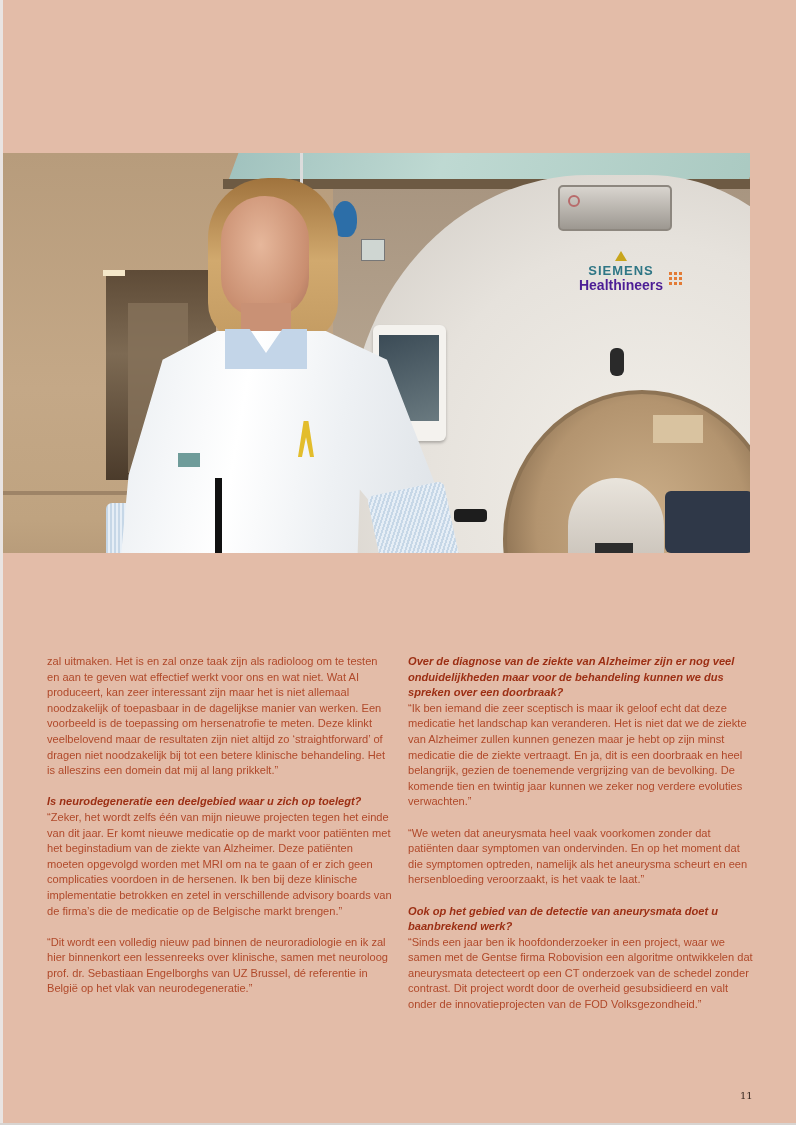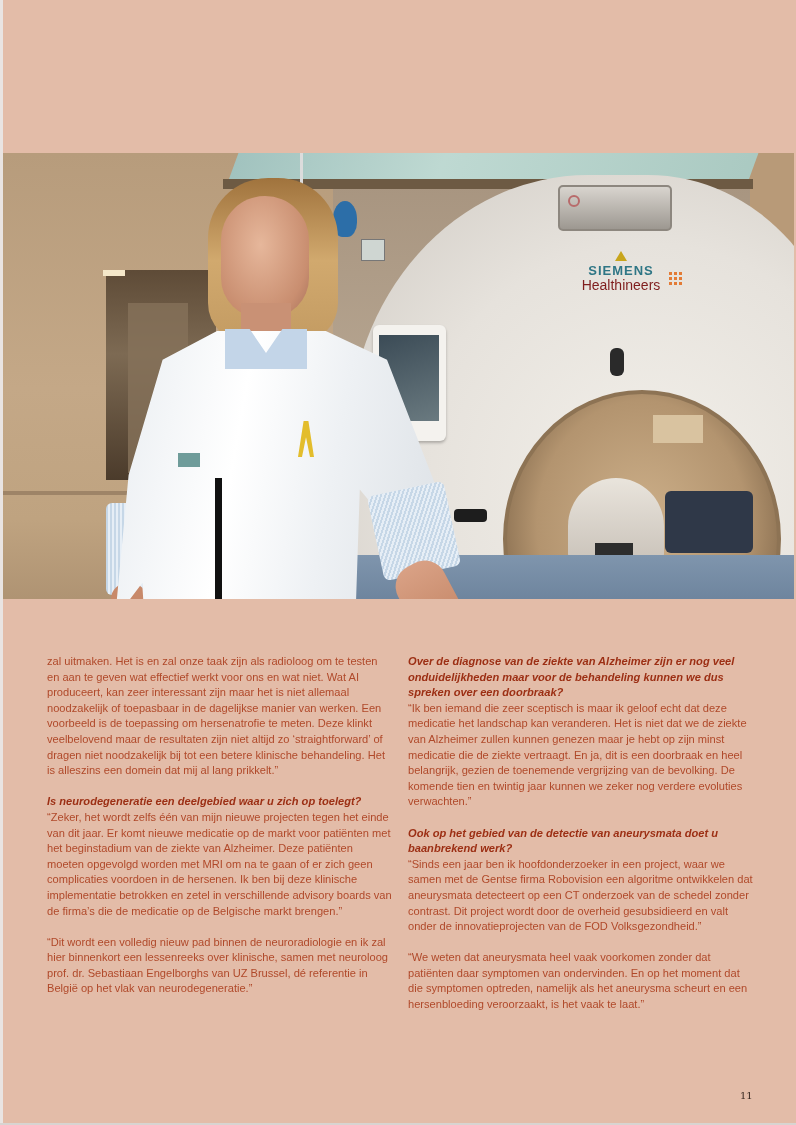--- a/index.html
+++ b/index.html
@@ -4,22 +4,22 @@
 <style>
   html, body { margin:0; padding:0; }
   body {
     width:796px; height:1125px; position:relative; overflow:hidden;
     background:#e3bca8;
     font-family:"Liberation Sans", "DejaVu Sans", sans-serif;
   }
   .left-edge { position:absolute; left:0; top:0; width:3px; height:1125px; background:#e9e4e2; }
   
   .photo {
-    position:absolute; left:3px; top:153px; width:747px; height:446px;
-    overflow:hidden; background:#b89a78;padding-left:44px;
+    position:absolute; left:3px; top:153px; width:747px; height:400px;
+    overflow:hidden; background:#b89a78;
   }
   .photo .wall-left { position:absolute; left:0; top:0; width:340px; height:524px;
     background:linear-gradient(180deg,#b79c7c 0%,#c4a887 45%,#bfa380 70%,#9f8466 100%); }
   .photo .ceiling-light { position:absolute; left:230px; top:0; width:520px; height:30px;
     background:linear-gradient(90deg,#9fc7c6,#bfe0dc 40%,#a9cfca); transform:skewX(-20deg); opacity:.9; }
   .photo .ceiling-strip { position:absolute; left:220px; top:26px; width:530px; height:10px; background:#6d5a43; }
   .photo .doorway { position:absolute; left:103px; top:117px; width:110px; height:210px;
     background:linear-gradient(180deg,#5e4b37,#7d6a53 40%,#4b3b2b); }
   .photo .doorway-inner { position:absolute; left:125px; top:150px; width:60px; height:170px; background:#86725a; opacity:.8; }
   .photo .door-light { position:absolute; left:100px; top:117px; width:22px; height:6px; background:#f4e7c9; }
@@ -28,21 +28,21 @@
     background:linear-gradient(180deg,#a89580,#c9bba7); }
   
   .photo .gantry { position:absolute; left:345px; top:22px; width:500px; height:560px;
     border-radius:48% 40% 0 0; background:radial-gradient(ellipse at 60% 55%,#f2efe9 0%,#e6e2dc 55%,#cfcac3 100%); }
   .photo .gantry-top-unit { position:absolute; left:555px; top:32px; width:110px; height:42px;
     background:linear-gradient(180deg,#d8d4ce,#9d9891); border-radius:5px; border:2px solid #8d877f; }
   .photo .gantry-top-unit::after { content:""; position:absolute; left:8px; top:8px; width:8px; height:8px; border:2px solid #b86b6b; border-radius:50%; }
   .photo .logo { position:absolute; left:553px; top:98px; width:130px; text-align:center; }
   .photo .logo-warn { width:0; height:0; margin:0 auto 2px auto; border-left:6px solid transparent; border-right:6px solid transparent; border-bottom:10px solid #c8a51c; }
   .photo .logo-siemens { font-weight:bold; color:#2f7685; font-size:13px; letter-spacing:1px; line-height:15px; }
-  .photo .logo-health { font-weight:normal; color:#7f1d1d; font-size:14px; line-height:15px; }
+  .photo .logo-health { font-weight:bold; color:#4c1d95; font-size:14px; line-height:15px; }
   .photo .logo-dots { position:absolute; right:4px; top:20px; width:14px; height:14px;
     background:radial-gradient(circle,#e37b36 1.5px,transparent 2px) 0 0/5px 5px; }
   .photo .screen { position:absolute; left:370px; top:172px; width:73px; height:116px;
     background:#f4f2ee; border-radius:6px; box-shadow:0 2px 3px rgba(0,0,0,.25); }
   .photo .screen-inner { position:absolute; left:6px; top:10px; width:60px; height:86px; background:linear-gradient(160deg,#3b4b56,#6a7a80); }
   .photo .gantry-dot { position:absolute; left:607px; top:195px; width:14px; height:28px; background:#2a2a2a; border-radius:6px; }
   .photo .bore { position:absolute; left:500px; top:237px; width:270px; height:290px; border-radius:50%;
     background:radial-gradient(ellipse at 50% 45%,#cdb08a 0%,#b3946f 55%,#7b6246 85%); border:4px solid #8d7354; }
   .photo .bore-cabinet { position:absolute; left:650px; top:262px; width:50px; height:28px; background:#d9c3a0; }
   .photo .headrest { position:absolute; left:565px; top:325px; width:96px; height:82px; border-radius:48px 48px 6px 6px;
@@ -150,21 +150,21 @@
     <span>“Zeker, het wordt zelfs één van mijn nieuwe projecten tegen het einde van dit jaar. Er komt nieuwe medicatie op de markt voor patiënten met het beginstadium van de ziekte van Alzheimer. Deze patiënten moeten opgevolgd worden met MRI om na te gaan of er zich geen complicaties voordoen in de hersenen. Ik ben bij deze klinische implementatie betrokken en zetel in verschillende advisory boards van de firma’s die de medicatie op de Belgische markt brengen.”</span>
   </p>
   <p><span>“Dit wordt een volledig nieuw pad binnen de neuroradiologie en ik zal hier binnenkort een lessenreeks over klinische, samen met neuroloog prof. dr. Sebastiaan Engelborghs van UZ Brussel, dé referentie in België op het vlak van neurodegeneratie.”</span></p>
 </div>
 
 <div class="col right">
   <p>
     <span class="q">Over de diagnose van de ziekte van Alzheimer zijn er nog veel onduidelijkheden maar voor de behandeling kunnen we dus spreken over een doorbraak?</span>
     <span>“Ik ben iemand die zeer sceptisch is maar ik geloof echt dat deze medicatie het landschap kan veranderen. Het is niet dat we de ziekte van Alzheimer zullen kunnen genezen maar je hebt op zijn minst medicatie die de ziekte vertraagt. En ja, dit is een doorbraak en heel belangrijk, gezien de toenemende vergrijzing van de bevolking. De komende tien en twintig jaar kunnen we zeker nog verdere evoluties verwachten.”</span>
   </p>
+  <p><span>“We weten dat aneurysmata heel vaak voorkomen zonder dat patiënten daar symptomen van ondervinden. En op het moment dat die symptomen optreden, namelijk als het aneurysma scheurt en een hersenbloeding veroorzaakt, is het vaak te laat.”</span></p>
   <p>
     <span class="q">Ook op het gebied van de detectie van aneurysmata doet u baanbrekend werk?</span>
     <span>“Sinds een jaar ben ik hoofdonderzoeker in een project, waar we samen met de Gentse firma Robovision een algoritme ontwikkelen dat aneurysmata detecteert op een CT onderzoek van de schedel zonder contrast. Dit project wordt door de overheid gesubsidieerd en valt onder de innovatieprojecten van de FOD Volksgezondheid.”</span>
   </p>
-  <p><span>“We weten dat aneurysmata heel vaak voorkomen zonder dat patiënten daar symptomen van ondervinden. En op het moment dat die symptomen optreden, namelijk als het aneurysma scheurt en een hersenbloeding veroorzaakt, is het vaak te laat.”</span></p>
 </div>
 
 <div class="page-number">11</div>
 <div class="bottom-line"></div>
 
 </body></html>

